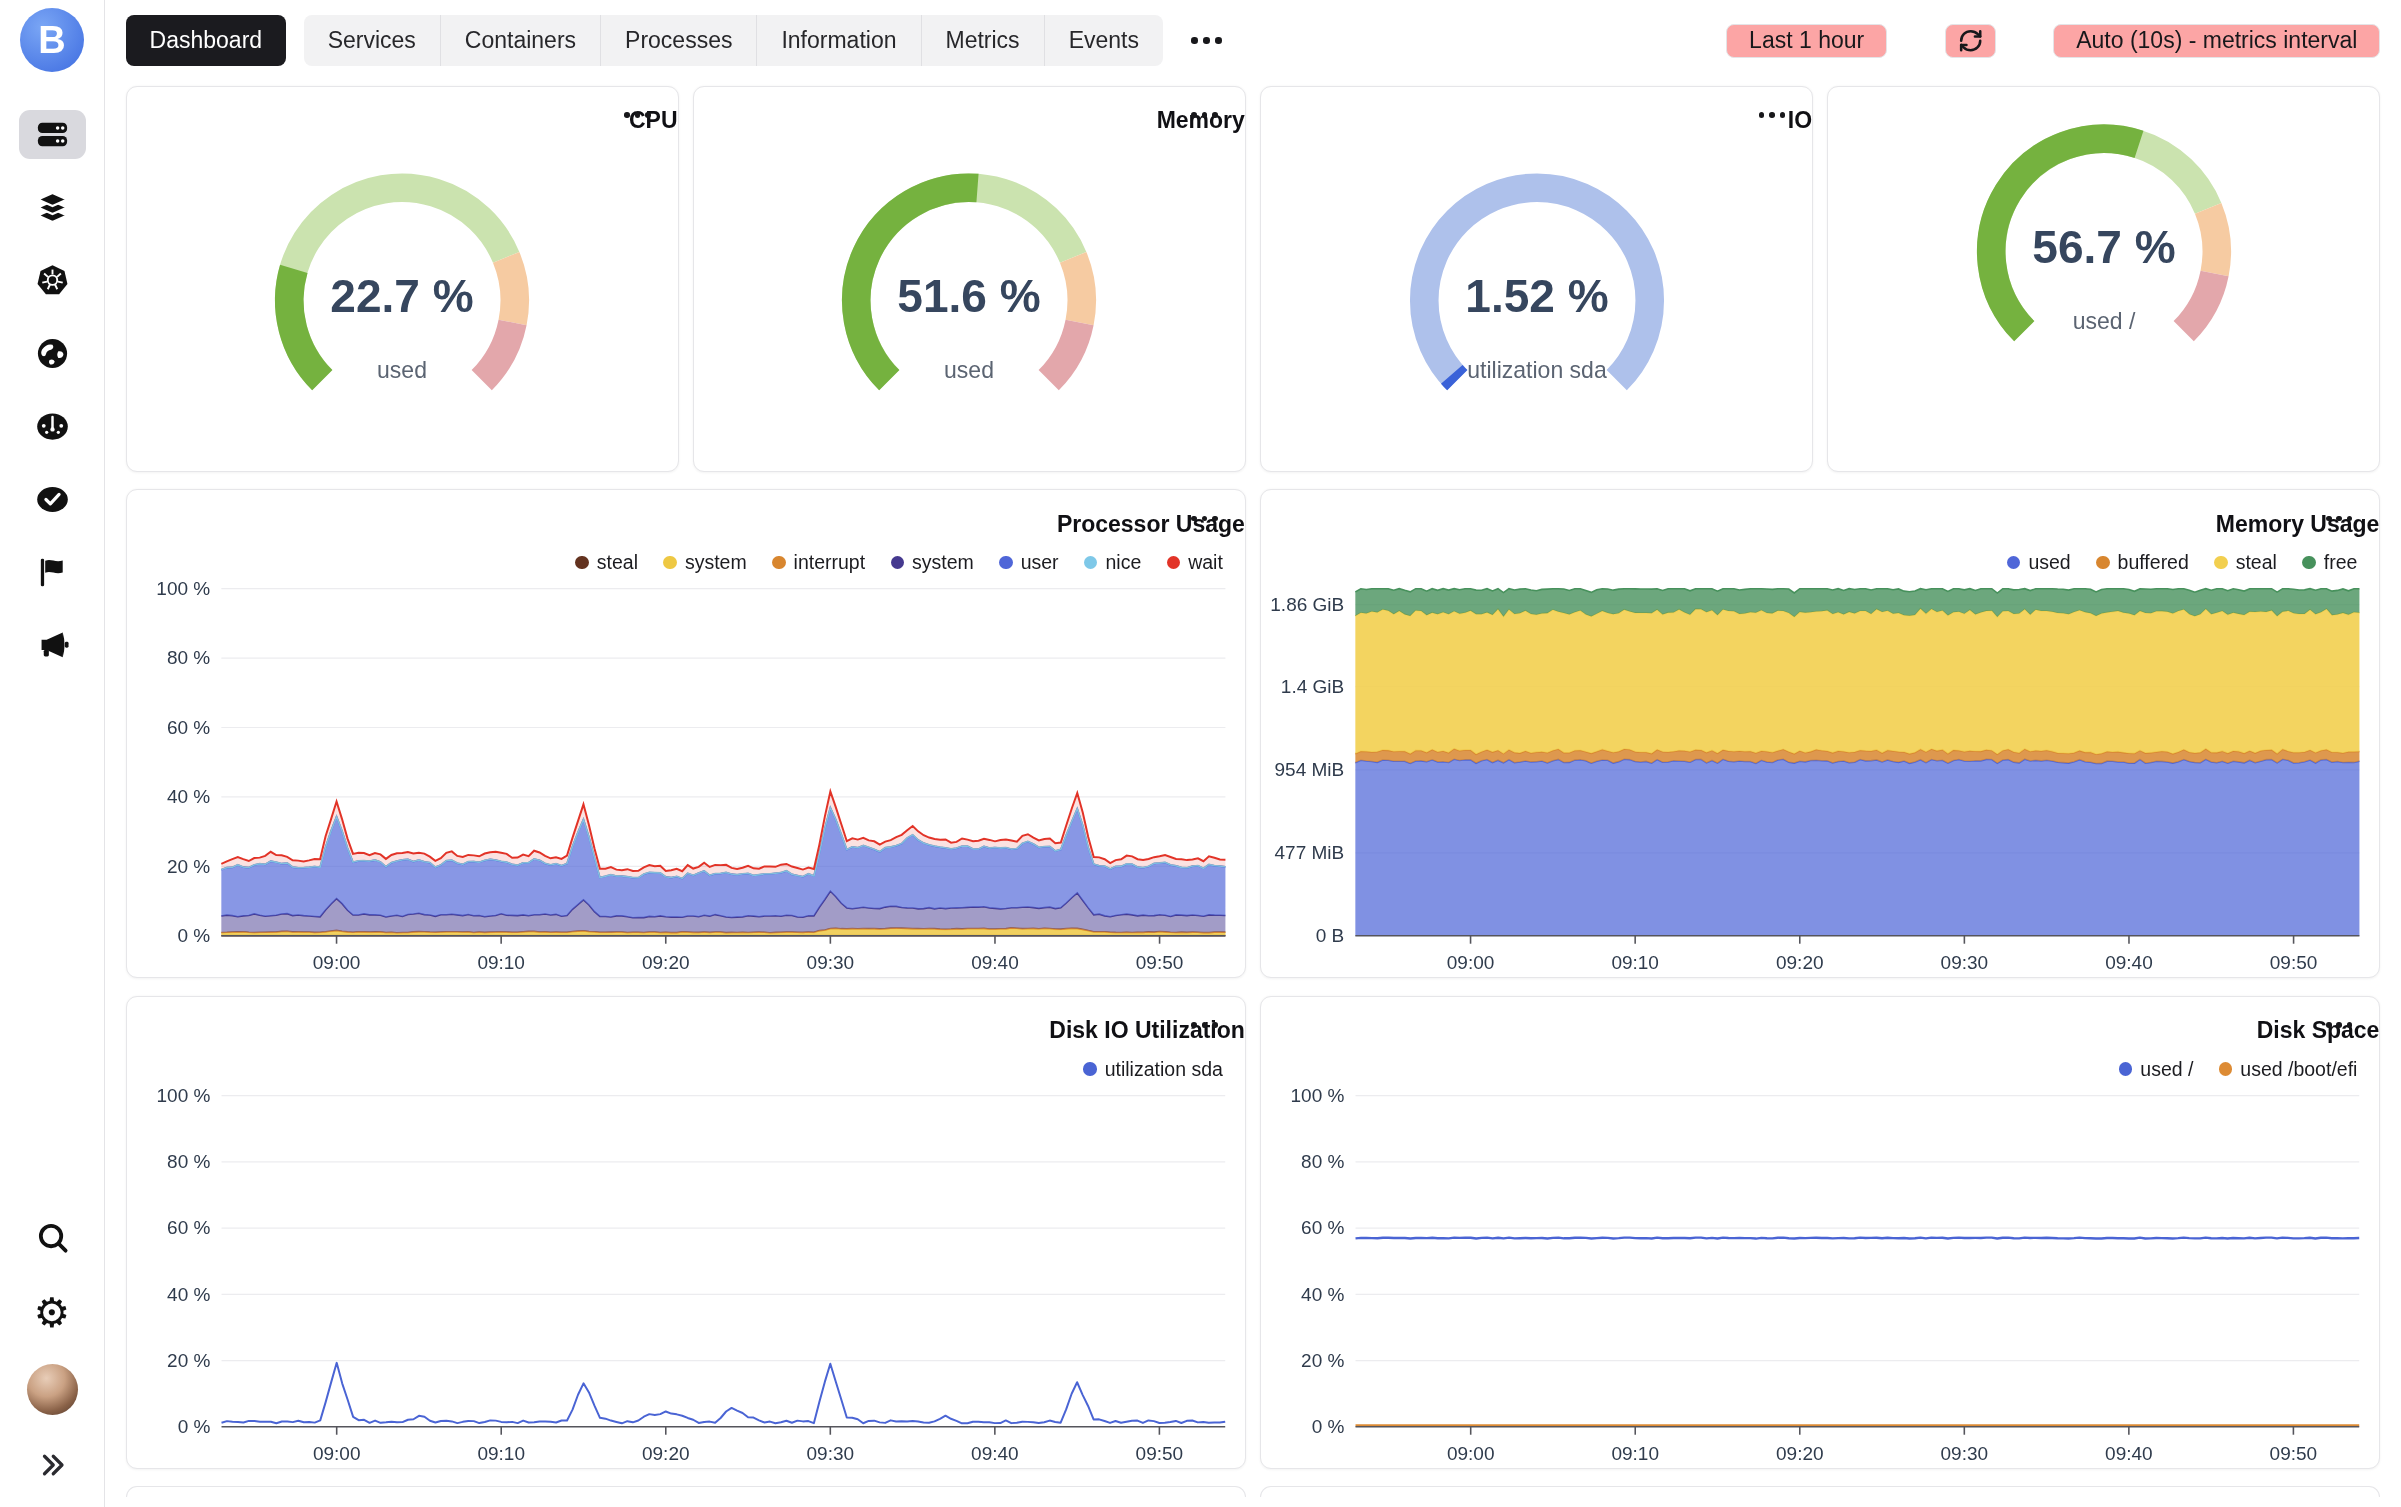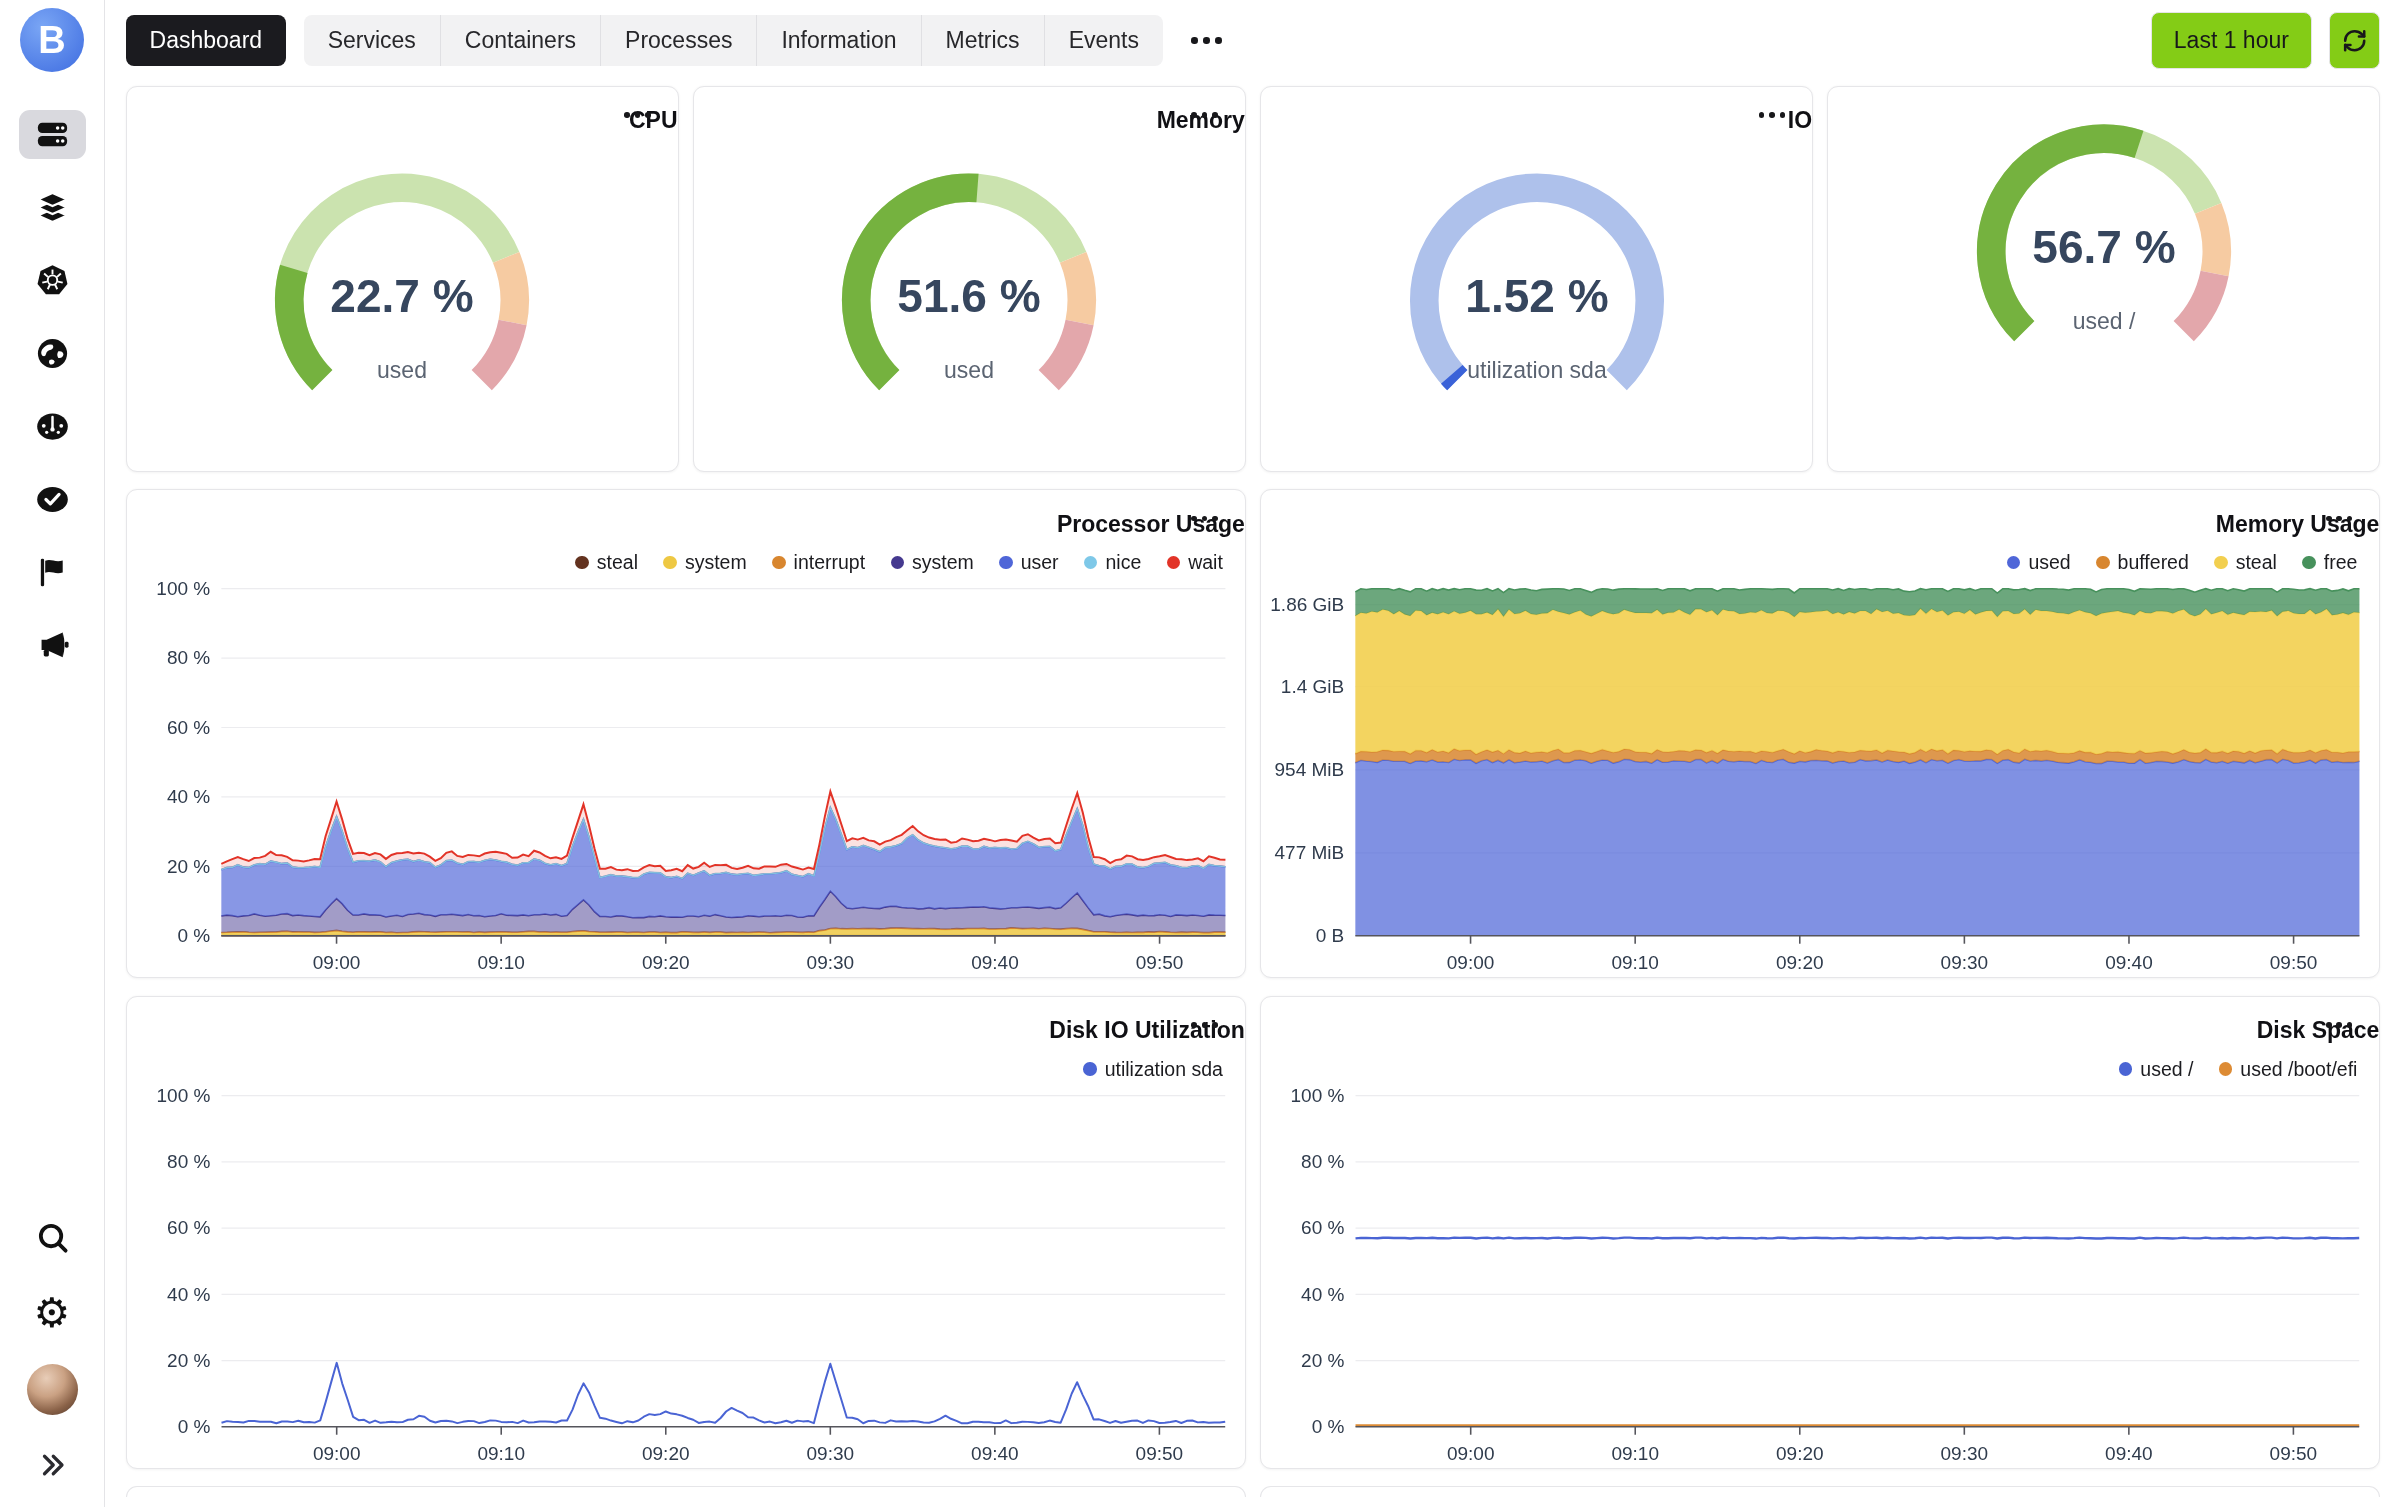--- a/index.html
+++ b/index.html
@@ -31,22 +31,22 @@
   .host-label { flex:1; }
   .pill-active { height:51px; background:#1b1b1f; color:#fff; border:none; border-radius:8px;
     padding:12px 24px; font-size:23px; font-family:inherit; cursor:pointer; }
   .tabs { display:flex; height:51px; background:#f2f2f3; border-radius:8px; overflow:hidden; }
   .tab { display:flex; align-items:center; padding:0 24px; font-size:23px; color:#27272a;
     border-left:0.8px solid #e0e0e3; cursor:pointer; }
   .tab:first-child { border-left:none; }
   .dots-h { display:flex; gap:5.6px; margin-left:11px; cursor:pointer; background:none; border:none; }
   .dots-h i { width:6.4px; height:6.4px; border-radius:50%; background:#18181b; }
   .spacer { flex:1; }
-  .btn { height:57px; border:0.8px solid #e4e4e7; background:#84cc16; border-radius:8px; padding:0 22px;
-    font-size:23px; font-family:inherit; color:#18181b; display:flex; align-items:center; gap:9.5px; cursor:pointer; }
+  .btn { height:34px; border:0.8px solid #e4e4e7; background:#fca5a5; border-radius:8px; padding:0 22px;
+    font-size:23px; font-family:inherit; color:#18181b; display:flex; align-items:center; gap:9.5px; cursor:pointer;margin-left:40px; }
   .btn.icon-only { width:51px; padding:0; justify-content:center; }
 
   
   .content { display:grid; grid-template-columns:repeat(4, 1fr); gap:17.5px 14.3px; padding:4.8px 20.6px 0; }
   .card { background:#fff; border:0.8px solid #e6e6e9; border-radius:11px; box-shadow:0 0.8px 2.4px rgba(0,0,0,.05);
     position:relative; display:flex; flex-direction:column; }
   .gauge-card { height:386px; }
   .chart-card { height:489px; grid-column:span 2; }
   .chart-card.r3 { height:473px; }
   .sliver { grid-column:span 2; height:11px; border-bottom:none; border-radius:11px 11px 0 0; box-shadow:none; }
@@ -181,20 +181,21 @@
       <div class="spacer"></div>
       <button class="btn">Last 1 hour</button>
       <button class="btn icon-only">
         <svg viewBox="0 0 24 24" width="25.4" height="25.4" fill="none" stroke="#18181b" stroke-width="2.4" stroke-linecap="round" stroke-linejoin="round">
           <path d="M3 12a9 9 0 0 1 9-9 9.75 9.75 0 0 1 6.74 2.74L21 8"></path>
             <path d="M21 3v5h-5"></path>
           <path d="M21 12a9 9 0 0 1-9 9 9.75 9.75 0 0 1-6.74-2.74L3 16"></path>
             <path d="M3 21v-5h5"></path>
         </svg>
       </button>
+      <button class="btn">Auto (10s) - metrics interval</button>
     </header>
 
     <section class="content">
 
       <div class="card gauge-card">
         <div class="card-head">
             <h3>CPU</h3>
           <button class="dots-menu">
               <i></i>
               <i></i>

